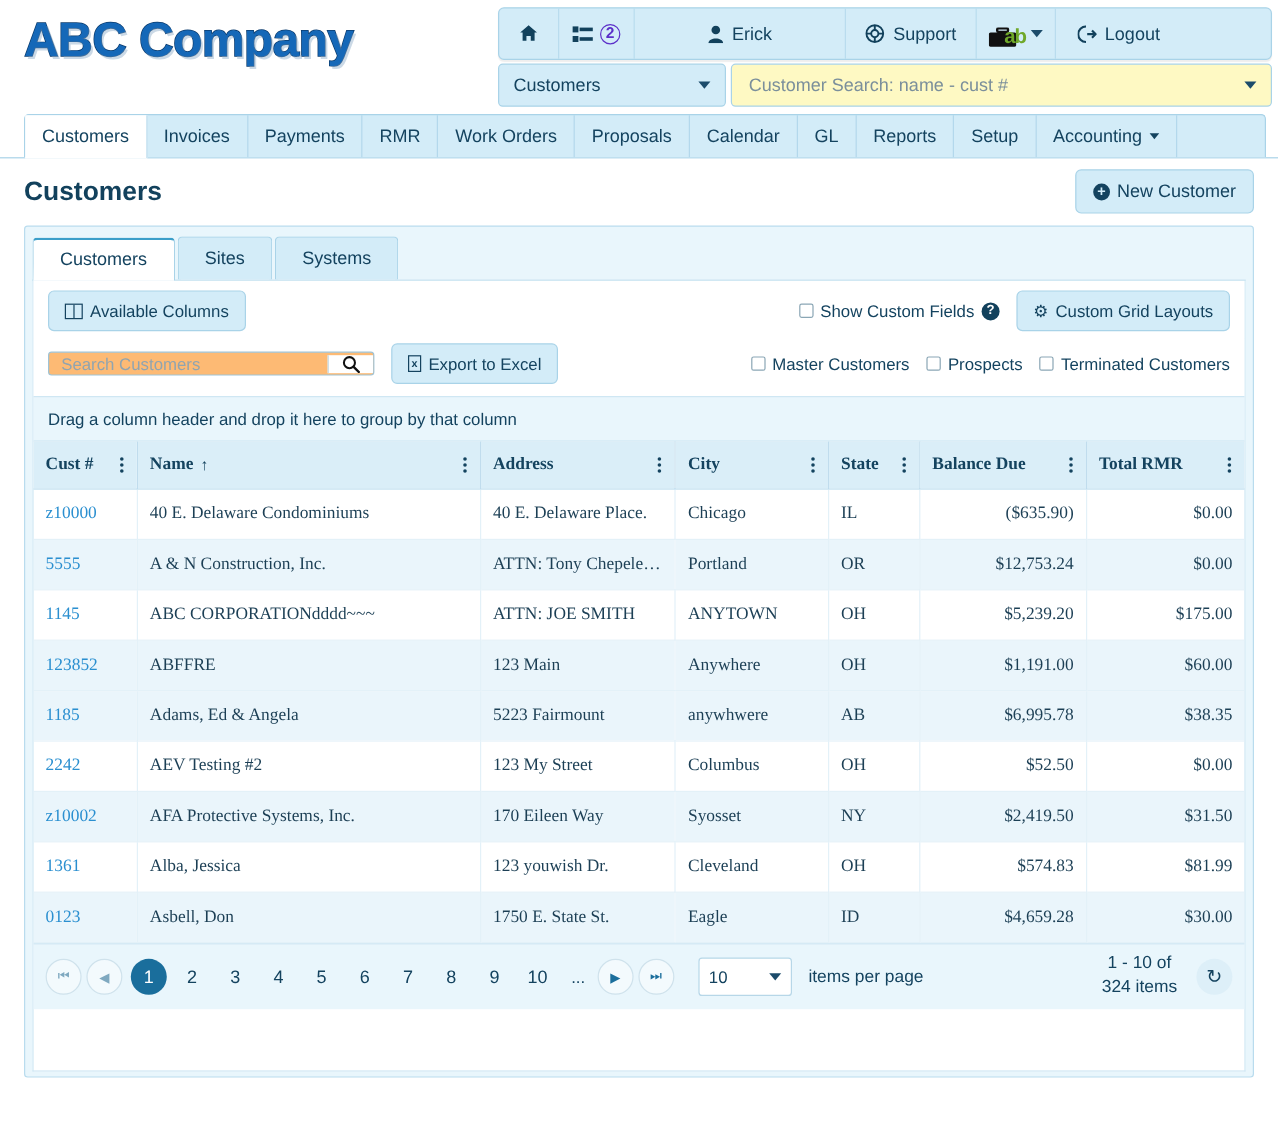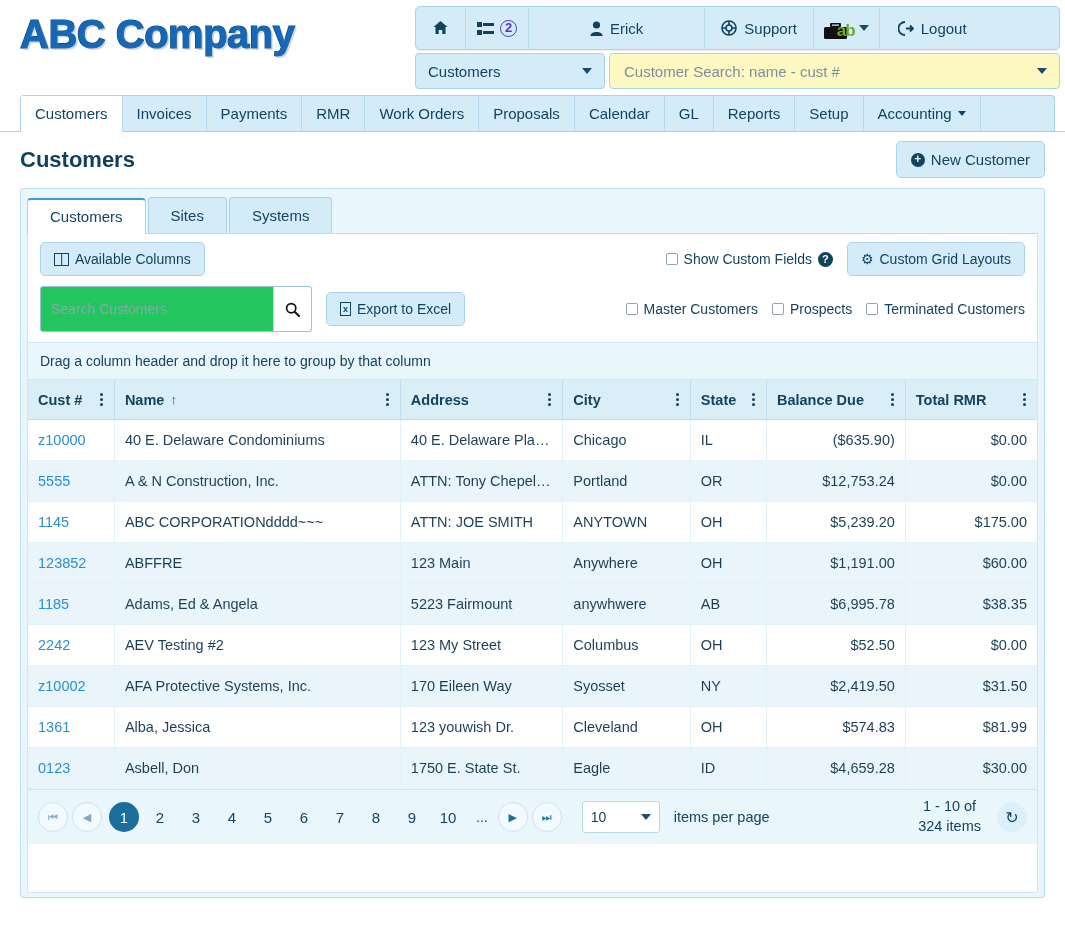--- a/index.html
+++ b/index.html
@@ -314,25 +314,26 @@
     font-size: 11px;
     line-height: 15px;
     text-align: center;
     font-weight: bold;
     display: inline-block;
   }
 
   .searchbox {
     display: flex;
     width: 272px;
-    height: 46px;
+    height: 20px;
     border: 1px solid #9fc3d6;
     border-radius: 3px;
-    background: #22c55e;
+    background: #fdba74;
     overflow: hidden;
+    align-items: center;
   }
   .searchbox input {
     flex: 1;
     border: none; outline: none;
     padding: 0 10px;
     font-family: "Liberation Sans", sans-serif;
     font-size: 14px;
     color: #14435f;
     background: transparent;
   }
@@ -364,20 +365,21 @@
     font-size: 14px;
     color: #14435f;
   }
 
   
   table.grid {
     width: 100%;
     border-collapse: collapse;
     font-size: 14px;
     table-layout: fixed;
+    font-family: Liberation Serif, serif;
   }
   table.grid th {
     background: #daeef8;
     color: #14435f;
     font-weight: bold;
     text-align: left;
     padding: 11px 10px;
     border-right: 1px solid #c0dced;
     border-bottom: 1px solid #b9dcee;
     font-size: 14.5px;

